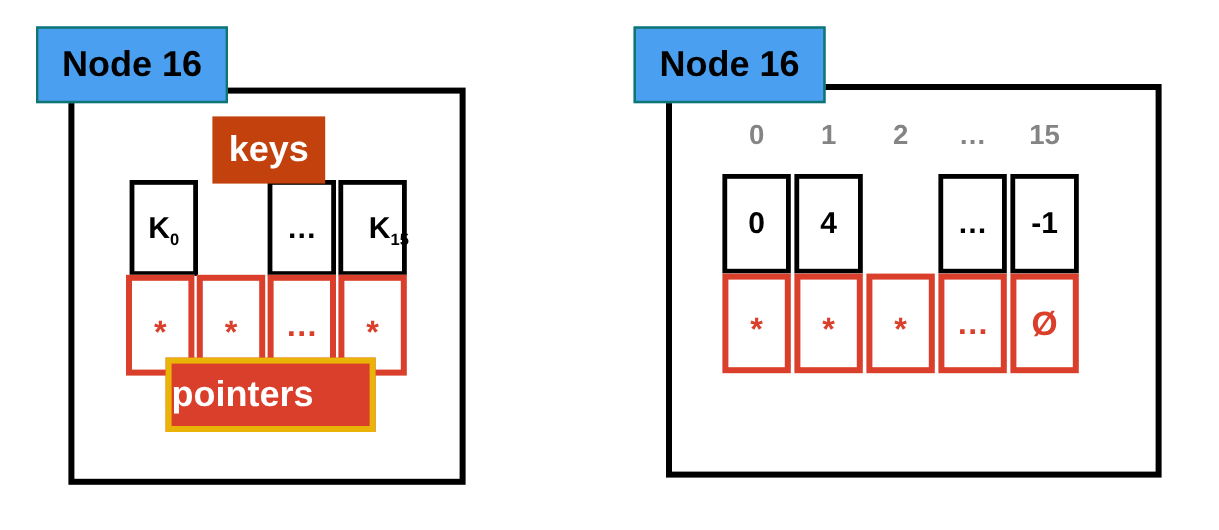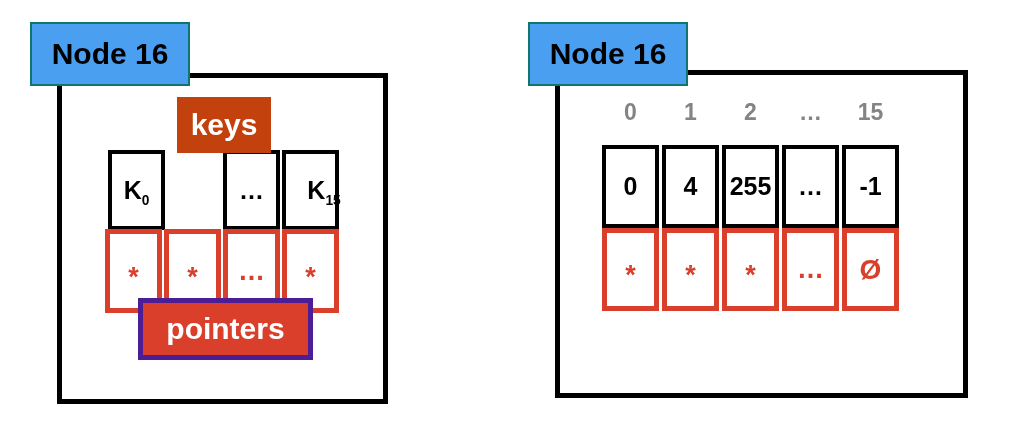--- a/index.html
+++ b/index.html
@@ -44,27 +44,27 @@
     display: flex;
     align-items: center;
     justify-content: center;
     z-index: 4;
   }
   .pointers-label {
     position: absolute;
     left: 138px; top: 298px;
     width: 175px; height: 62px;
     background: #D93F2B;
-    border: 5px solid #4c1d95;
+    border: 5px solid #eab308;
     color: #ffffff;
     font-weight: bold;
     font-size: 30px;
     display: flex;
     align-items: center;
-    justify-content: center;
+    justify-content: flex-start;
     z-index: 4;
   }
   .cell {
     position: absolute;
     width: 57px;
     background: #ffffff;
     display: flex;
     align-items: center;
     justify-content: center;
     z-index: 2;
@@ -175,23 +175,20 @@
   <div class="index-label" style="left:842px;">
       <span>15</span>
     </div>
 
   <div class="cell r-key-cell" style="left:602px;">
       <span>0</span>
     </div>
   <div class="cell r-key-cell" style="left:662px;">
       <span>4</span>
     </div>
-  <div class="cell r-key-cell" style="left:722px;">
-      <span>255</span>
-    </div>
   <div class="cell r-key-cell" style="left:782px;">
       <span>…</span>
     </div>
   <div class="cell r-key-cell" style="left:842px;">
       <span>-1</span>
     </div>
 
   <div class="cell r-ptr-cell" style="left:602px;">
     <span class="star">*</span>
   </div>

